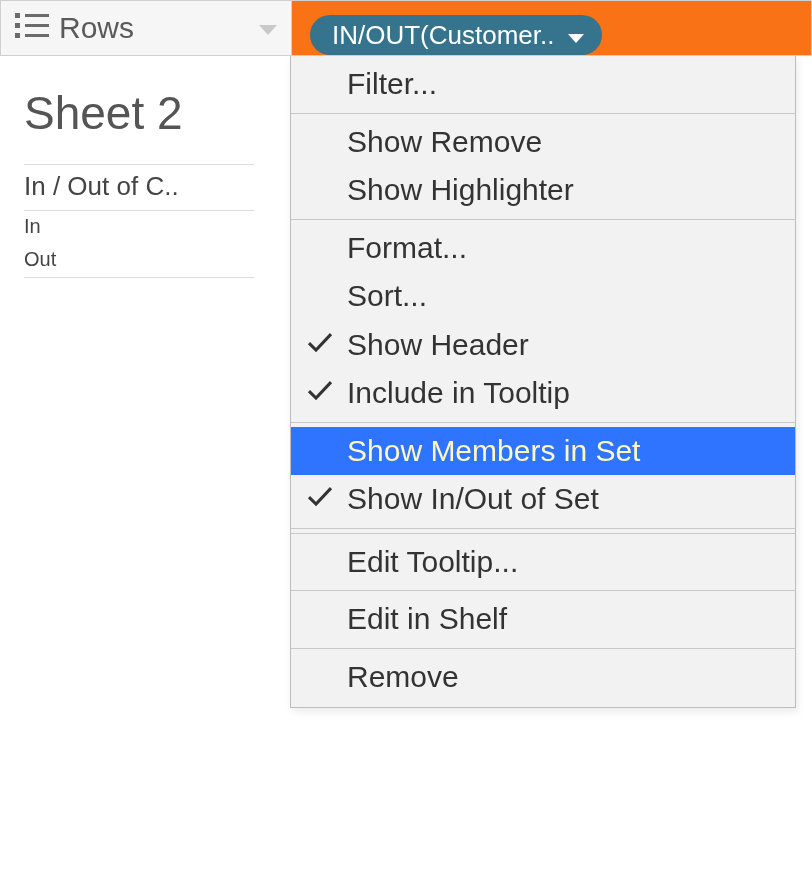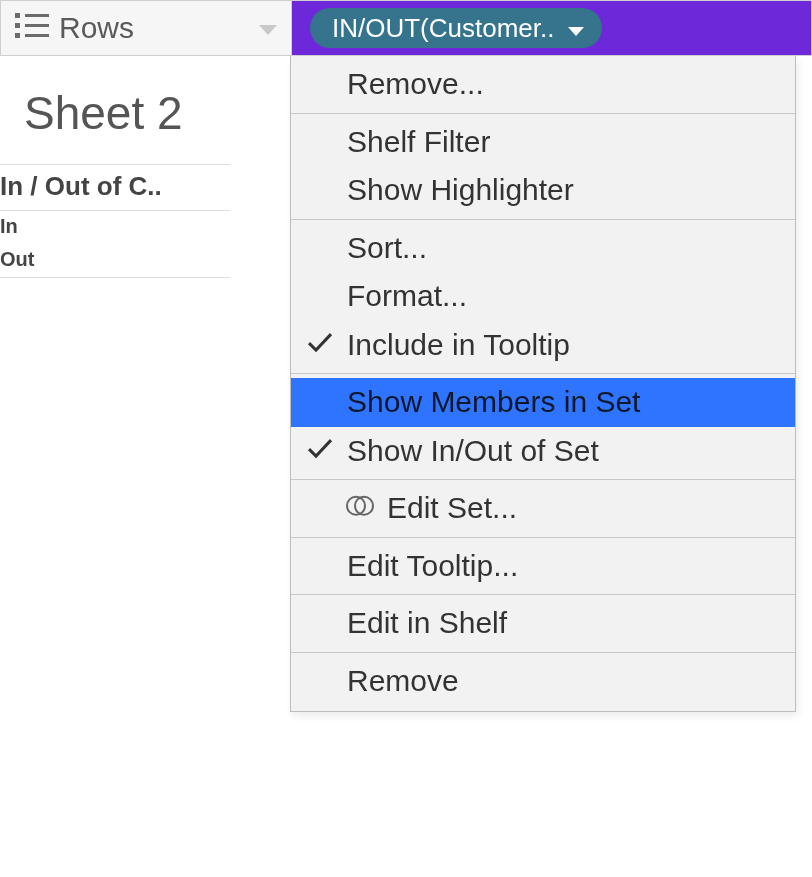--- a/index.html
+++ b/index.html
@@ -50,26 +50,26 @@
     right: 14px;
     top: 22px;
   }
 
   .rows-pill-area {
     position: absolute;
     left: 292px;
     top: 0;
     width: 520px;
     height: 56px;
-    background: #6d28d9;
+    background: #f97316;
     border: 1px solid #d0d0d0;
     border-left: none;
     box-sizing: border-box;
     display: flex;
-    align-items: center;
+    align-items: flex-end;
   }
 
   .pill {
     margin-left: 18px;
     height: 40px;
     border-radius: 20px;
     background: #35748c;
     color: #ffffff;
     display: flex;
     align-items: center;
@@ -92,22 +92,22 @@
   }
   .sheet-title {
     font-size: 46px;
     font-weight: 300;
     color: #555555;
     margin: 30px 0 24px 24px;
     letter-spacing: 0;
   }
 
   .data-table {
+    margin-left: 24px;
     width: 230px;
-    font-weight: bold;
   }
   .data-header {
     font-size: 26px;
     color: #444;
     padding: 6px 0 8px 0;
     border-top: 1px solid #dcdcdc;
     border-bottom: 1px solid #dcdcdc;
   }
   .data-row {
     font-size: 20px;
@@ -148,21 +148,21 @@
     color: #333;
     padding: 4px 0 4px 56px;
     line-height: 1.35;
     white-space: nowrap;
   }
   .menu-item.indent-icon {
     padding-left: 96px;
   }
   .menu-item.highlight {
     background: #2f74ff;
-    color: #0f172a;
+    color: #fef9c3;
   }
   .check {
     position: absolute;
     left: 16px;
     top: 50%;
     transform: translateY(-54%);
   }
   .set-icon {
     position: absolute;
     left: 54px;
@@ -218,29 +218,37 @@
       </div>
       <div class="data-row">
         <span>Out</span>
       </div>
     </div>
   </div>
 </div>
 
 <div class="context-menu">
 
-  <div class="menu-item">Remove...</div>
-  <div class="menu-sep"></div>
-
-  <div class="menu-item">Shelf Filter</div>
+  <div class="menu-item">Filter...</div>
+  <div class="menu-sep"></div>
+
+  <div class="menu-item">Show Remove</div>
   <div class="menu-item">Show Highlighter</div>
   <div class="menu-sep"></div>
 
+  <div class="menu-item">Format...</div>
   <div class="menu-item">Sort...</div>
-  <div class="menu-item">Format...</div>
+  <div class="menu-item">
+    <span class="check">
+      <svg width="26" height="22" viewBox="0 0 26 22">
+          <polyline points="2,12 9,19 24,3" fill="none" stroke="#333" stroke-width="3"></polyline>
+        </svg>
+    </span>
+    <span>Show Header</span>
+  </div>
   <div class="menu-item">
     <span class="check">
       <svg width="26" height="22" viewBox="0 0 26 22">
           <polyline points="2,12 9,19 24,3" fill="none" stroke="#333" stroke-width="3"></polyline>
         </svg>
     </span>
     <span>Include in Tooltip</span>
   </div>
   <div class="menu-sep"></div>
 
@@ -248,29 +256,20 @@
   <div class="menu-item">
     <span class="check">
       <svg width="26" height="22" viewBox="0 0 26 22">
           <polyline points="2,12 9,19 24,3" fill="none" stroke="#333" stroke-width="3"></polyline>
         </svg>
     </span>
     <span>Show In/Out of Set</span>
   </div>
   <div class="menu-sep"></div>
 
-  <div class="menu-item indent-icon">
-    <span class="set-icon">
-      <svg width="30" height="24" viewBox="0 0 30 24">
-        <circle cx="11" cy="12" r="9" fill="none" stroke="#666" stroke-width="2"></circle>
-        <circle cx="19" cy="12" r="9" fill="none" stroke="#666" stroke-width="2"></circle>
-      </svg>
-    </span>
-    <span>Edit Set...</span>
-  </div>
   <div class="menu-sep"></div>
 
   <div class="menu-item">Edit Tooltip...</div>
   <div class="menu-sep"></div>
 
   <div class="menu-item">Edit in Shelf</div>
   <div class="menu-sep"></div>
 
   <div class="menu-item">Remove</div>
 </div>

